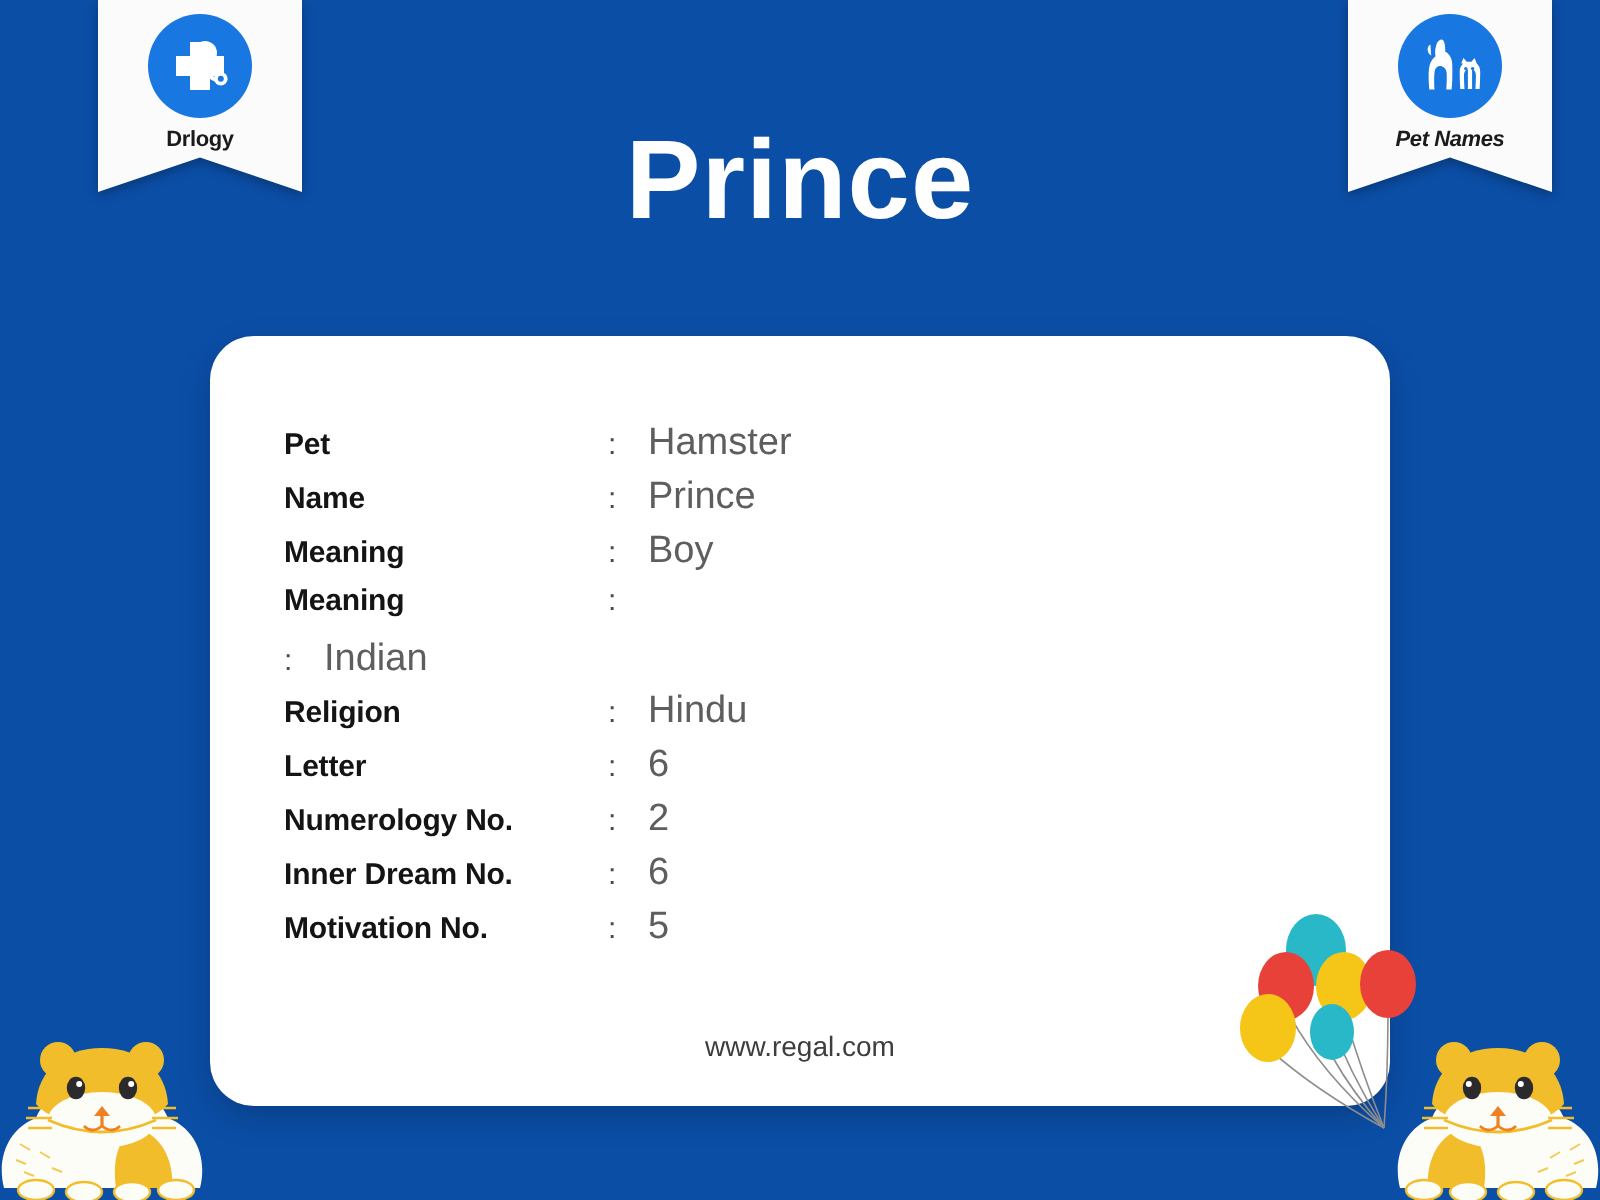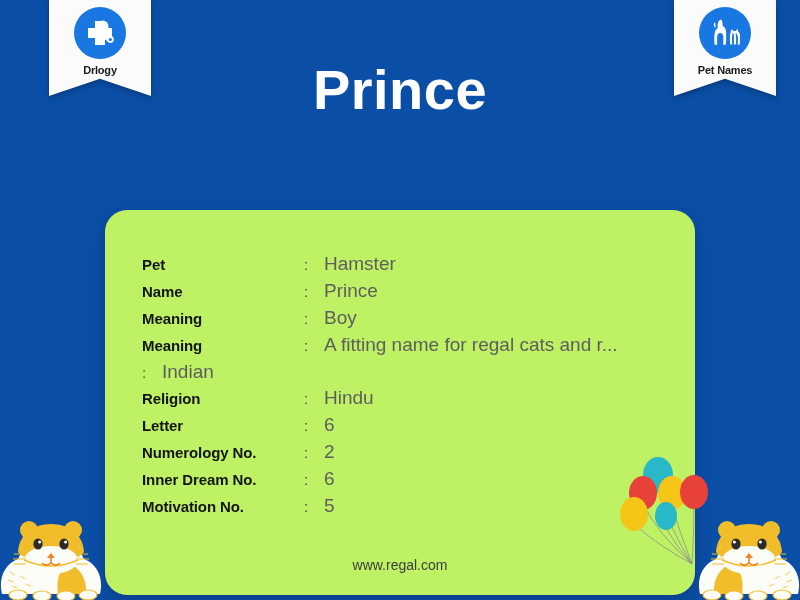--- a/index.html
+++ b/index.html
@@ -27,21 +27,21 @@
 
   
   .ribbon {
     position: absolute;
     top: 0;
     width: 102px;
     height: 96px;
     filter: drop-shadow(0 2px 3px rgba(0,0,0,.28));
   }
   .ribbon-left  { left: 49px; }
-  .ribbon-right { left: 674px; }
+  .ribbon-right { left: 674px; font-style: italic; }
 
   .ribbon-body {
     position: absolute;
     inset: 0;
     background: #fbfbfb;
     -webkit-clip-path: polygon(0 0, 100% 0, 100% 100%, 50% 82%, 0 100%);
     clip-path: polygon(0 0, 100% 0, 100% 100%, 50% 82%, 0 100%);
   }
 
   .ribbon-icon {
@@ -86,25 +86,24 @@
     line-height: 1;
   }
 
   
   .card {
     position: absolute;
     left: 105px;
     top: 168px;
     width: 590px;
     height: 385px;
-    background: #bef264;
+    background: #ffffff;
     border-radius: 22px;
     box-shadow: 0 6px 16px rgba(0,0,0,.18);
     overflow: hidden;
-    margin-top: 42px;
   }
 
   .ghost-strip {
     position: absolute;
     top: 12px;
     left: 35px;
     right: 35px;
     height: 18px;
     color: rgba(250,250,245,.9);
     font-size: 15px;
@@ -237,21 +236,20 @@
 
       <div class="detail-row">
         <span class="detail-label">Meaning</span>
         <span class="detail-sep">:</span>
         <span class="detail-value">Boy</span>
       </div>
 
       <div class="detail-row">
         <span class="detail-label">Meaning</span>
         <span class="detail-sep">:</span>
-        <span class="detail-value">A fitting name for regal cats and r...</span>
       </div>
 
       <div class="detail-row">
         <span class="detail-sep">:</span>
         <span class="detail-value">Indian</span>
       </div>
 
       <div class="detail-row">
         <span class="detail-label">Religion</span>
         <span class="detail-sep">:</span>

